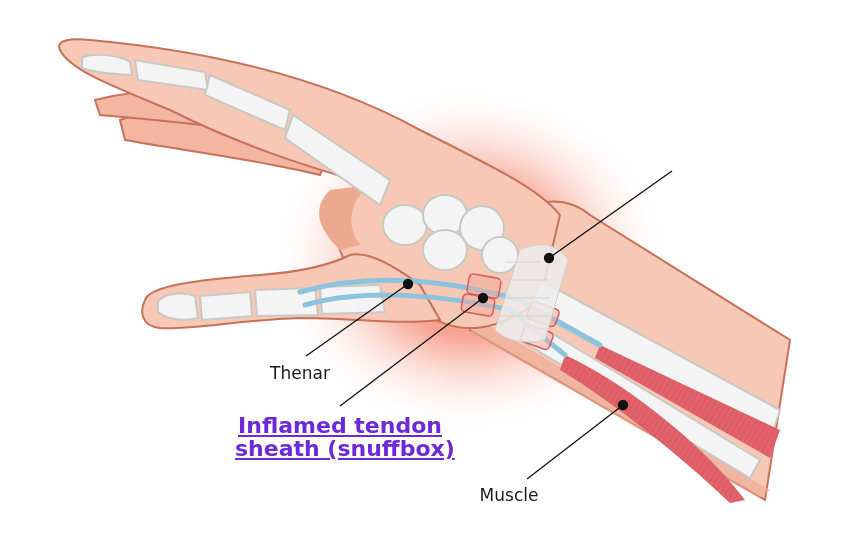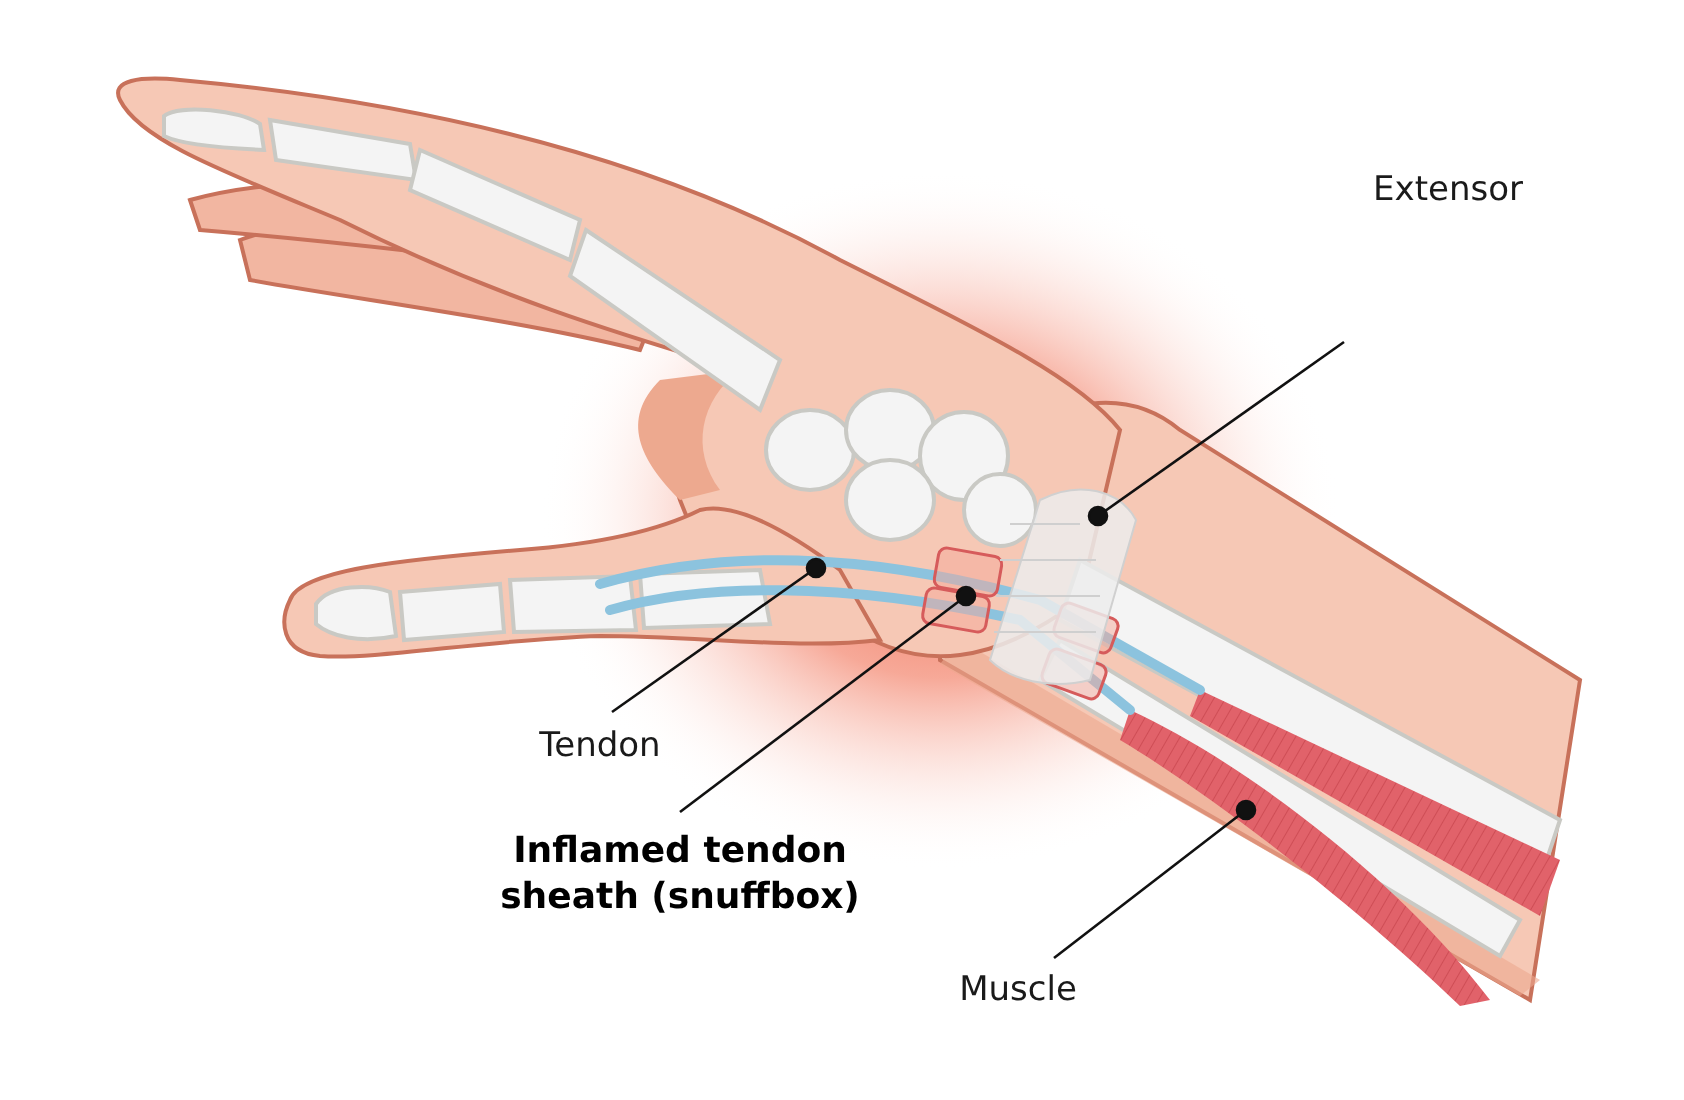--- a/index.html
+++ b/index.html
@@ -1,20 +1,20 @@
 <!DOCTYPE html>
 <html><head>
   <meta charset="utf-8">
   <style>
     html, body { margin: 0; padding: 0; background: #ffffff; }
     body { width: 842px; height: 550px; position: relative; overflow: hidden;
            font-family: "DejaVu Sans", "Liberation Sans", sans-serif; }
     #diagram { position: absolute; left: 0; top: 0; width: 842px; height: 550px; }
     .label { position: absolute; text-align: center; color: #1a1a1a; font-size: 17px; line-height: 23px; }
-    .label.red { color: #000000; font-weight: bold; font-size: 18px; line-height: 23px; }
+    .label.red { color: #6d28d9; font-weight: bold; font-size: 22px; line-height: 23px; text-decoration: underline; }
     .label span { display: block; white-space: nowrap; }
   </style>
 </head>
 <body>
 
 <svg id="diagram" viewBox="0 0 842 550" xmlns="http://www.w3.org/2000/svg">
   <defs>
     <radialGradient id="glow" cx="0.5" cy="0.5" r="0.5">
       <stop offset="0" stop-color="#ee5a3f" stop-opacity="0.95"></stop>
       <stop offset="0.45" stop-color="#f27a60" stop-opacity="0.65"></stop>
@@ -100,25 +100,24 @@
     <line x1="408" y1="284" x2="306" y2="356"></line>
     <circle cx="408" cy="284" r="4.5"></circle>
     <line x1="483" y1="298" x2="340" y2="406"></line>
     <circle cx="483" cy="298" r="4.5"></circle>
     <line x1="623" y1="405" x2="527" y2="479"></line>
     <circle cx="623" cy="405" r="4.5"></circle>
   </g>
 </svg>
 
 <div class="label" style="left:634px; top:84px; width:180px;">
-  <span>Extensor</span>
 </div>
 
 <div class="label" style="left:250px; top:362px; width:100px;">
-  <span>Tendon</span>
+  <span>Thenar</span>
 </div>
 
 <div class="label red" style="left:235px; top:414px; width:210px;">
   <span>Inflamed tendon</span>
   <span>sheath (snuffbox)</span>
 </div>
 
 <div class="label" style="left:459px; top:484px; width:100px;">
   <span>Muscle</span>
 </div>

